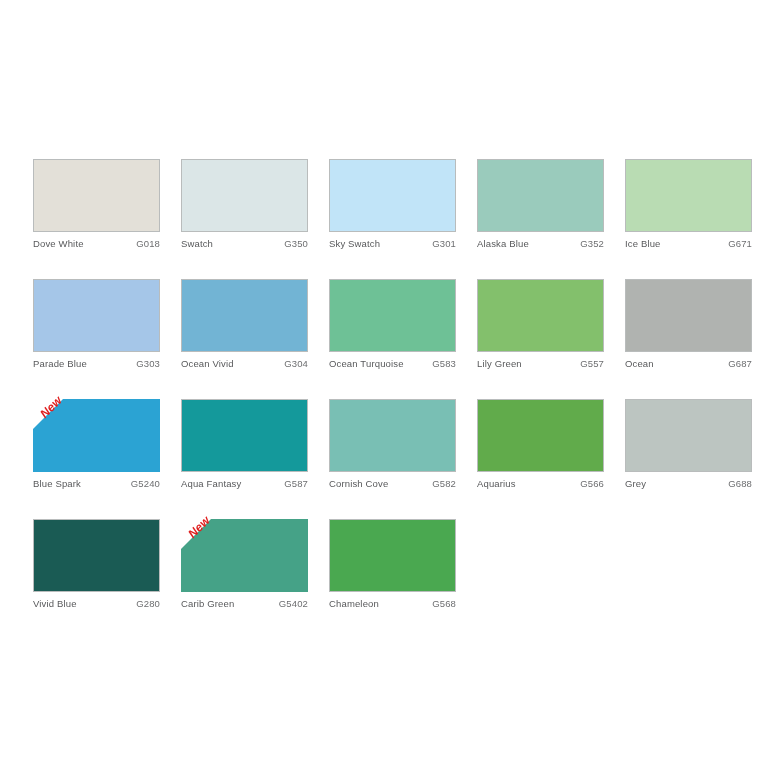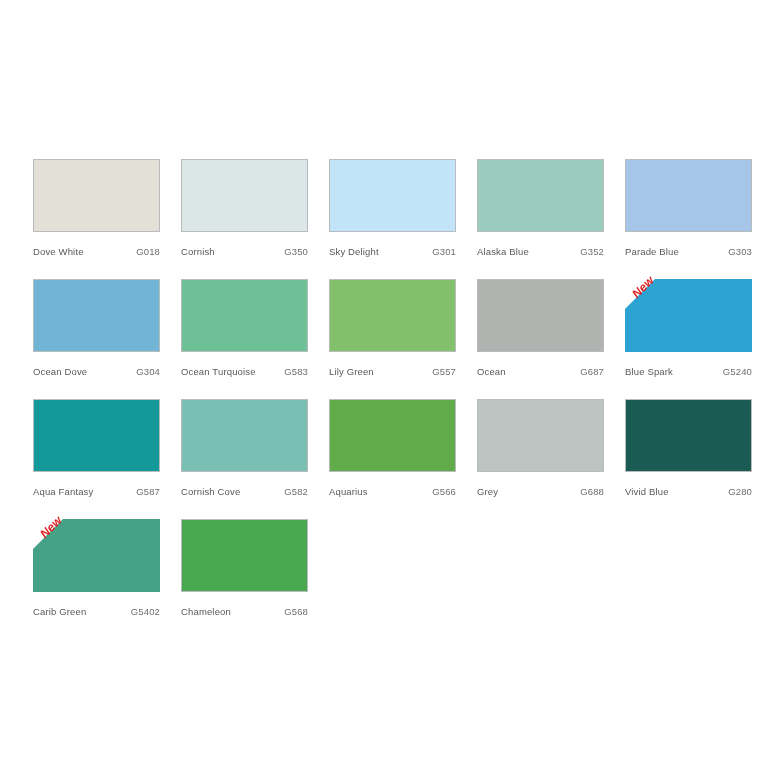--- a/index.html
+++ b/index.html
@@ -90,67 +90,73 @@
   }
 
   .swatch-name {
     color: #58595b;
     letter-spacing: 0.15px;
   }
 
   .swatch-code {
     color: #6d6e70;
     letter-spacing: 0.15px;
-    margin-top: 8px;
   }
 </style>
 </head>
 <body>
 
 <div id="swatch-chart">
   <div class="swatch-grid">
       <div class="swatch-cell">
         <div class="chip" style="background: rgb(227, 224, 216);"></div>
         <div class="swatch-label">
           <span class="swatch-name">Dove White</span>
           <span class="swatch-code">G018</span>
         </div>
       </div>
       <div class="swatch-cell">
         <div class="chip" style="background: rgb(219, 230, 231);"></div>
         <div class="swatch-label">
-          <span class="swatch-name">Cornish</span>
+          <span class="swatch-name">Swatch</span>
           <span class="swatch-code">G350</span>
         </div>
       </div>
       <div class="swatch-cell">
         <div class="chip" style="background: rgb(193, 228, 248);"></div>
         <div class="swatch-label">
-          <span class="swatch-name">Sky Delight</span>
+          <span class="swatch-name">Sky Swatch</span>
           <span class="swatch-code">G301</span>
         </div>
       </div>
       <div class="swatch-cell">
         <div class="chip" style="background: rgb(154, 203, 188);"></div>
         <div class="swatch-label">
           <span class="swatch-name">Alaska Blue</span>
           <span class="swatch-code">G352</span>
         </div>
       </div>
       <div class="swatch-cell">
+        <div class="chip" style="background: rgb(185, 220, 179);"></div>
+        <div class="swatch-label">
+          <span class="swatch-name">Ice Blue</span>
+          <span class="swatch-code">G671</span>
+        </div>
+      </div>
+      <div class="swatch-cell">
         <div class="chip" style="background: rgb(165, 198, 232);"></div>
         <div class="swatch-label">
           <span class="swatch-name">Parade Blue</span>
           <span class="swatch-code">G303</span>
         </div>
       </div>
       <div class="swatch-cell">
         <div class="chip" style="background: rgb(114, 180, 212);"></div>
         <div class="swatch-label">
-          <span class="swatch-name">Ocean Dove</span>
+          <span class="swatch-name">Ocean Vivid</span>
           <span class="swatch-code">G304</span>
         </div>
       </div>
       <div class="swatch-cell">
         <div class="chip" style="background: rgb(110, 193, 150);"></div>
         <div class="swatch-label">
           <span class="swatch-name">Ocean Turquoise</span>
           <span class="swatch-code">G583</span>
         </div>
       </div>

